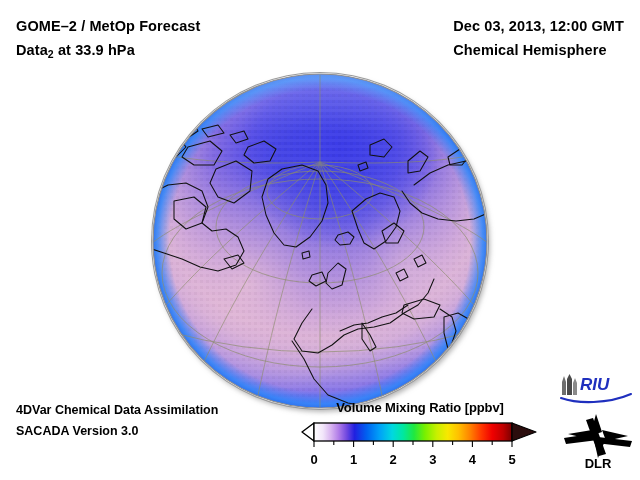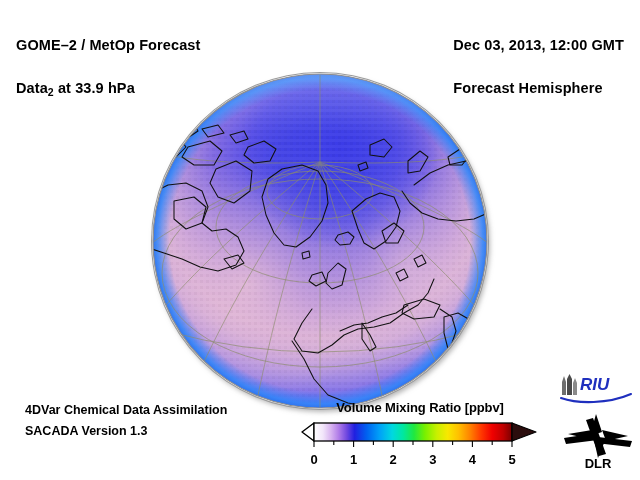--- a/index.html
+++ b/index.html
@@ -28,21 +28,20 @@
     position: absolute;
     right: 16px;
     top: 14px;
   }
   .hdr-line {
     font-size: 14.5px;
     font-weight: bold;
     line-height: 24px;
     white-space: nowrap;
     letter-spacing: 0.1px;
-    margin-top: 19px;
   }
   .sub {
     font-size: 10.5px;
     vertical-align: -3px;
     font-weight: bold;
   }
 
   
   #globe-wrap {
     position: absolute;
@@ -67,21 +66,20 @@
   #footer-left {
     position: absolute;
     left: 16px;
     top: 400px;
   }
   .ftr-line {
     font-size: 12.5px;
     font-weight: bold;
     line-height: 21px;
     white-space: nowrap;
-    margin-left: 9px;
   }
 
   
   #colorbar-block {
     position: absolute;
     left: 300px;
     top: 400px;
     width: 240px;
   }
   #cb-title {
@@ -126,21 +124,21 @@
 </head>
 <body>
 
 <div id="header-left">
   <div class="hdr-line">GOME–2 / MetOp Forecast</div>
   <div class="hdr-line"><span>Data</span><span class="sub">2</span><span> at 33.9 hPa</span></div>
 </div>
 
 <div id="header-right">
   <div class="hdr-line">Dec 03, 2013, 12:00 GMT</div>
-  <div class="hdr-line">Forecast Hemisphere</div>
+  <div class="hdr-line">Chemical Hemisphere</div>
 </div>
 
 <div id="globe-wrap">
   <div id="globe-shadow"></div>
   <svg id="globe-svg" viewBox="0 0 336 336">
     <defs>
       <clipPath id="disk">
         <circle cx="168" cy="168" r="167"></circle>
       </clipPath>
 
@@ -282,21 +280,21 @@
         <path d="M262 186 L270 182 L274 190 L266 194 Z"></path>
       </g>
     </g>
 
     <circle cx="168" cy="168" r="167" fill="none" stroke="#8e8e8e" stroke-width="1.2"></circle>
   </svg>
 </div>
 
 <div id="footer-left">
   <div class="ftr-line">4DVar Chemical Data Assimilation</div>
-  <div class="ftr-line">SACADA Version 1.3</div>
+  <div class="ftr-line">SACADA Version 3.0</div>
 </div>
 
 <div id="colorbar-block">
   <div id="cb-title">Volume Mixing Ratio [ppbv]</div>
 
   <svg id="cb-graphic" width="240" height="26" viewBox="0 0 240 26">
     <defs>
       <linearGradient id="cbgrad" x1="0" y1="0" x2="1" y2="0">
         <stop offset="0.000" stop-color="#ffffff"></stop>
         <stop offset="0.045" stop-color="#f2e6fa"></stop>

